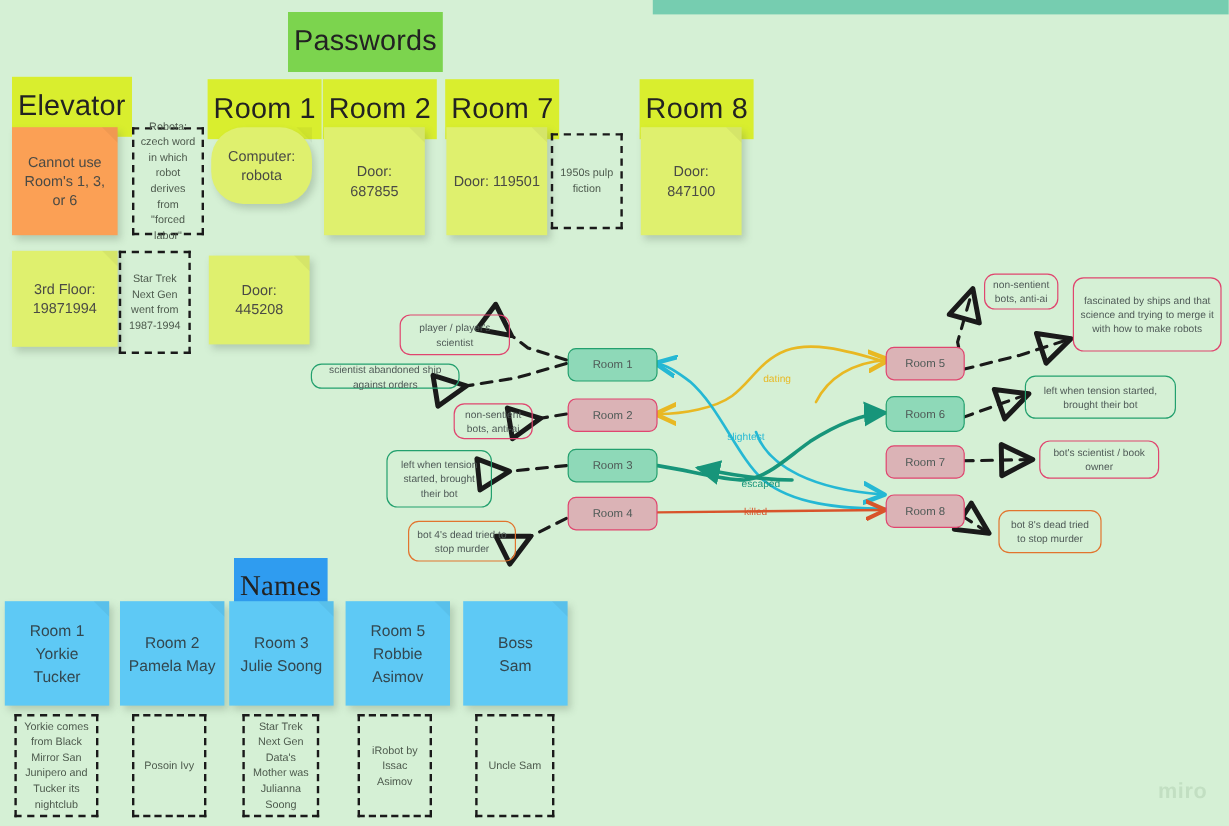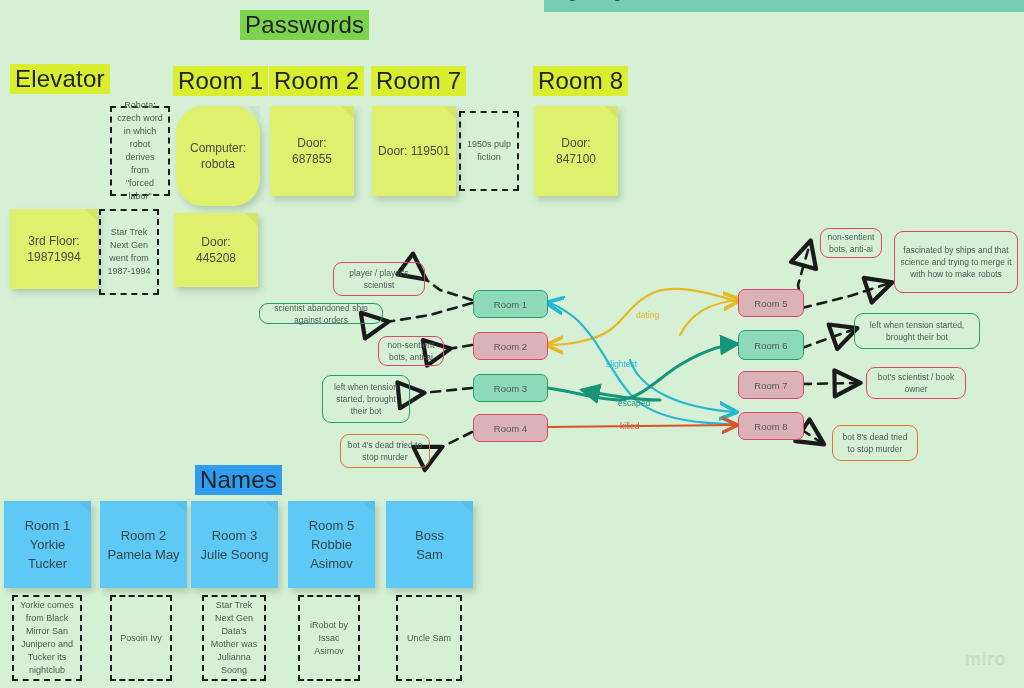--- a/index.html
+++ b/index.html
@@ -16,21 +16,21 @@
 
   
   .banner{
     position:absolute;left:544px;top:-22px;width:480px;height:34px;
     background:#76cdb0;color:#2c4a44;
     font-size:15px;line-height:30px;padding:0 10px;box-sizing:border-box;
     white-space:nowrap;overflow:hidden;
   }
 
   
-  .title{position:absolute;font-size:24px;letter-spacing:.2px;padding:1px 5px;color:#222;white-space:nowrap;}
+  .title{position:absolute;font-size:24px;letter-spacing:.2px;padding:11px 5px;color:#222;white-space:nowrap;}
   .title.green{background:#7cd44e;}
   .title.yellow{background:#d9ee2e;}
   .title.blue{background:#2f9cf0;}
 
   
   .sticky{
     position:absolute;box-sizing:border-box;
     display:flex;align-items:center;justify-content:center;text-align:center;
     font-size:12px;line-height:16px;color:#4a4a45;padding:6px;
     box-shadow:3px 4px 6px rgba(90,110,90,.28);
@@ -85,24 +85,28 @@
 
   <div class="banner">slightest guess at the moment.</div>
 
   <div class="title green" style="left:240px;top:10px;">Passwords</div>
   <div class="title yellow" style="left:10px;top:64px;">Elevator</div>
   <div class="title yellow" style="left:173px;top:66px;">Room 1</div>
   <div class="title yellow" style="left:269px;top:66px;">Room 2</div>
   <div class="title yellow" style="left:371px;top:66px;">Room 7</div>
   <div class="title yellow" style="left:533px;top:66px;">Room 8</div>
 
+  <div class="sticky orange" style="left:10px;top:106px;width:88px;height:90px;">
+    <span class="fold"></span>
+    <span>Cannot use Room's 1, 3, or 6</span>
+  </div>
   <div class="dashed" style="left:110px;top:106px;width:60px;height:90px;justify-content:center;">
     <span>Robota: czech word in which robot derives from "forced labor"</span>
   </div>
-  <div class="sticky lime" style="left:176px;top:106px;width:84px;height:100px;border-radius:27px;">
+  <div class="sticky lime" style="left:176px;top:106px;width:84px;height:64px;border-radius:27px;">
     <span class="fold"></span>
     <span>Computer: robota</span>
   </div>
   <div class="sticky lime" style="left:270px;top:106px;width:84px;height:90px;">
     <span class="fold"></span>
     <span>Door: 687855</span>
   </div>
   <div class="sticky lime" style="left:372px;top:106px;width:84px;height:90px;">
     <span class="fold"></span>
     <span>Door: 119501</span>
@@ -239,21 +243,21 @@
   </div>
   <div class="bub orange" style="left:832px;top:425px;width:86px;height:36px;">
     <span>bot 8's dead tried to stop murder</span>
   </div>
 
   <div class="elabel" style="left:636px;top:310px;color:#e8b823;">dating</div>
   <div class="elabel" style="left:606px;top:359px;color:#25b8d4;">slightest</div>
   <div class="elabel" style="left:618px;top:398px;color:#17957a;">escaped</div>
   <div class="elabel" style="left:620px;top:421px;color:#d8542b;">killed</div>
 
-  <div class="title blue" style="left:195px;top:465px;">Names</div>
+  <div class="title blue" style="left:195px;top:465px;font-family:Liberation Serif, serif;">Names</div>
 
   <div class="sticky blue" style="left:4px;top:501px;width:87px;height:87px;white-space:pre-line;">
     <span class="fold"></span>
     <span>Room 1
 Yorkie Tucker</span>
   </div>
   <div class="dashed" style="left:12px;top:595px;width:70px;height:86px;">
     <span>Yorkie comes from Black Mirror San Junipero and Tucker its nightclub</span>
   </div>
 

